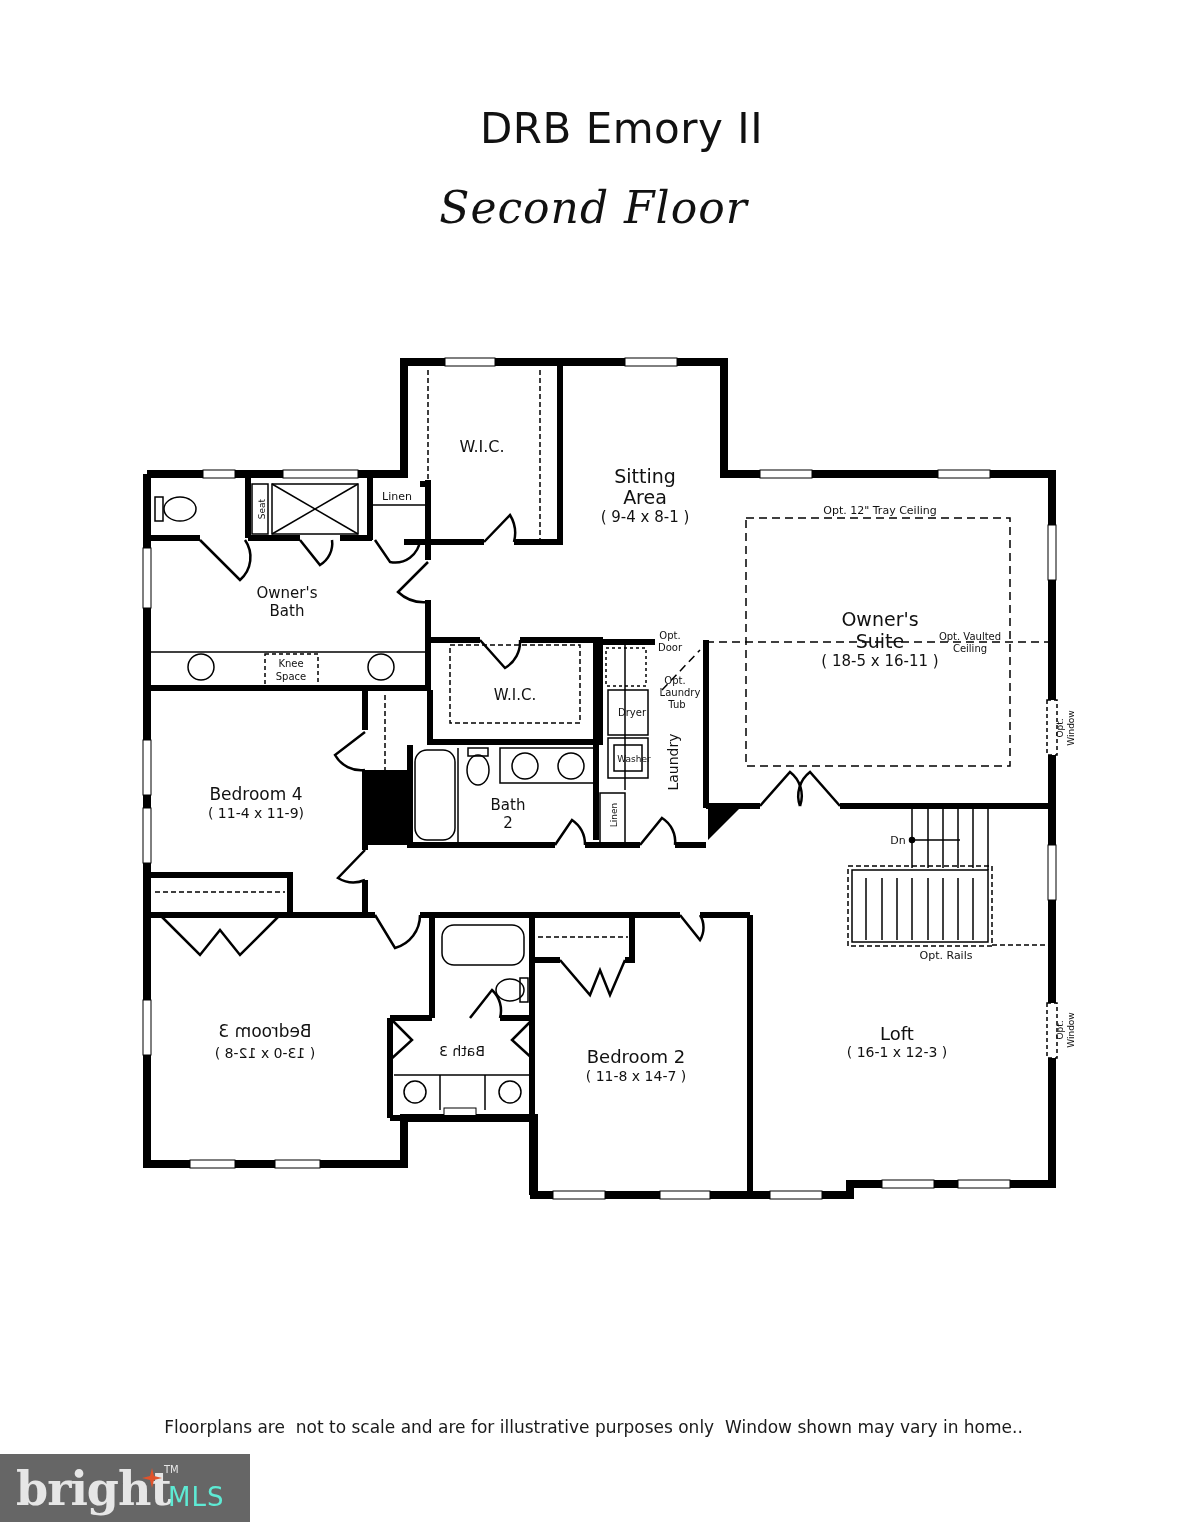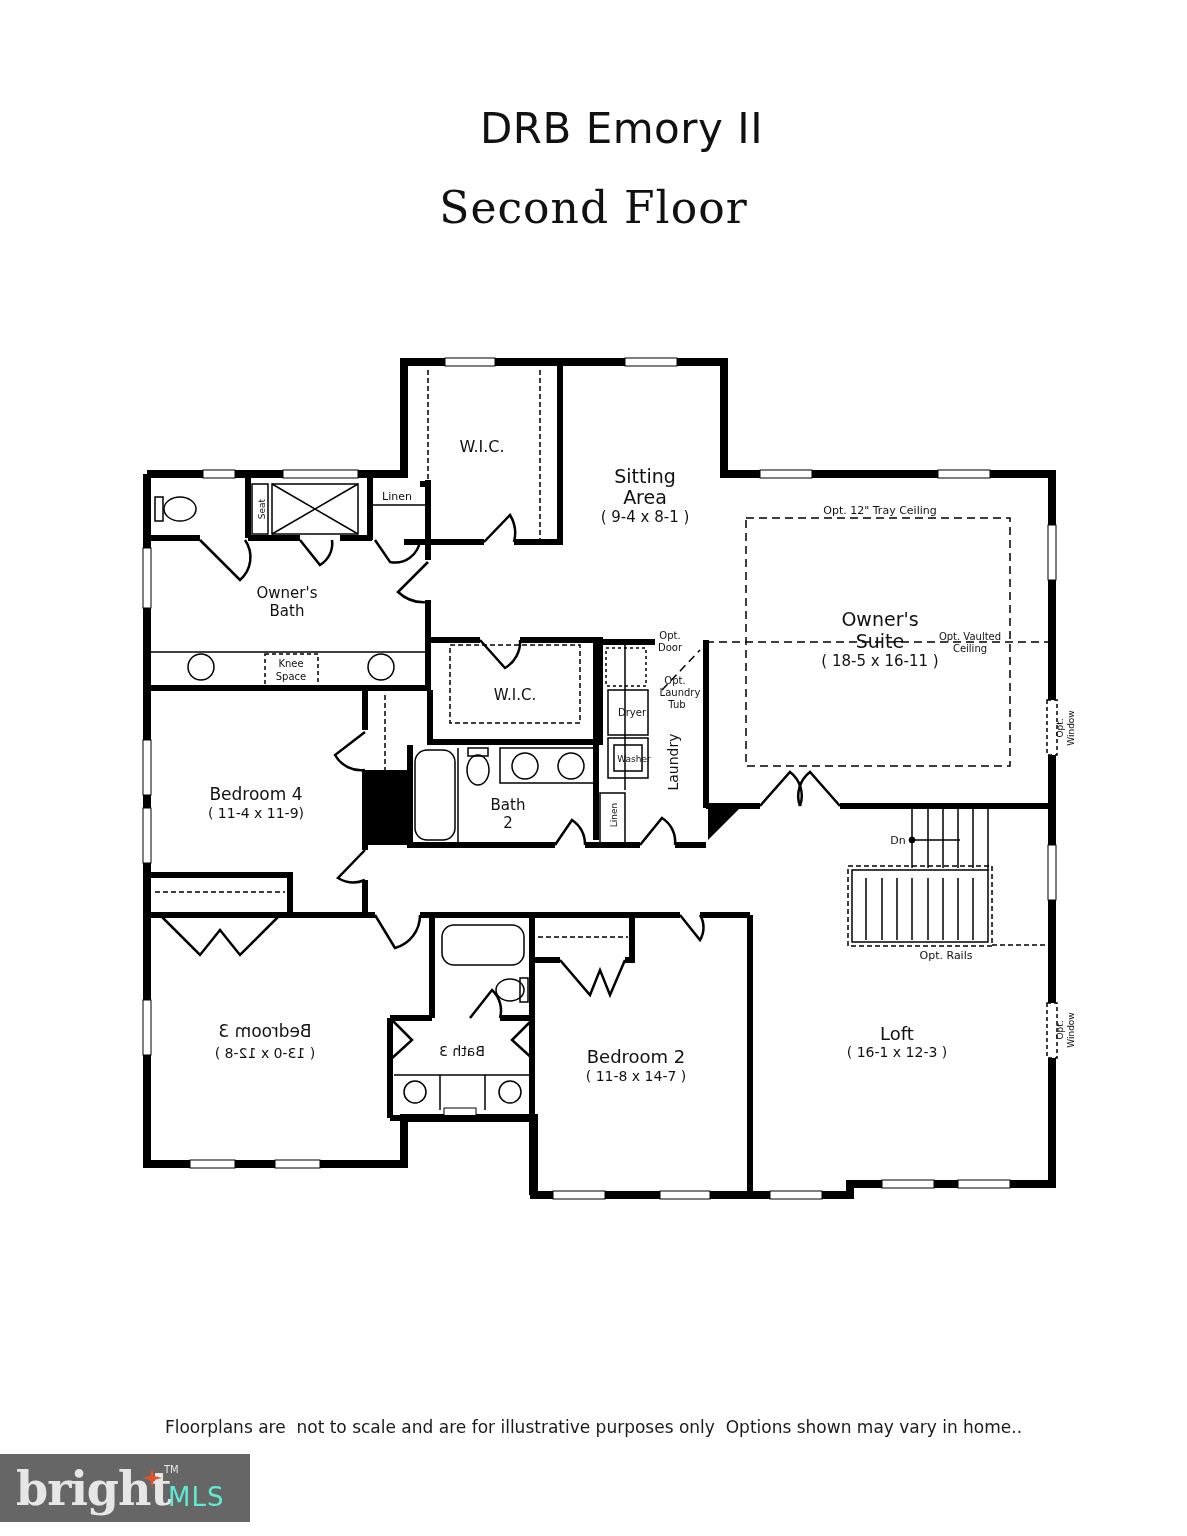--- a/index.html
+++ b/index.html
@@ -1,18 +1,18 @@
 <!DOCTYPE html>
 <html><head>
 <meta charset="utf-8">
 <style>
   html, body { margin: 0; padding: 0; background: #ffffff; }
   body { width: 1187px; height: 1536px; position: relative; overflow: hidden; font-family: "DejaVu Sans", sans-serif; }
   .title { position: absolute; left: 0; width: 1187px; top: 104px; text-align: center; font-family: "DejaVu Sans", sans-serif; font-size: 42px; font-weight: 400; color: #111; letter-spacing: 0.5px; padding-left: 28px; }
-  .subtitle { position: absolute; left: 0; width: 1187px; top: 182px; text-align: center; font-family: "DejaVu Serif", serif; font-size: 44px; color: #111; letter-spacing: 1px; }
+  .subtitle { position: absolute; left: 0; width: 1187px; top: 182px; text-align: center; font-family: "DejaVu Serif", serif; font-style: italic; font-size: 44px; color: #111; letter-spacing: 1px; }
   .plan { position: absolute; left: 0; top: 0; }
   .disclaimer { position: absolute; left: 0; width: 1187px; top: 1417px; text-align: center; font-family: "DejaVu Sans", sans-serif; font-size: 17px; color: #1a1a1a; white-space: pre; }
   .logo { position: absolute; left: 0; top: 1454px; width: 250px; height: 68px; background: #666666; }
   .logo .bright { position: absolute; left: 16px; top: 8px; font-family: "DejaVu Serif", serif; font-weight: bold; font-size: 46px; color: #e6e6e6; letter-spacing: -1px; }
   .logo .mls { position: absolute; left: 168px; top: 28px; font-family: "DejaVu Sans", sans-serif; font-size: 26px; color: #5eead4; letter-spacing: 1px; }
   .logo .tm { position: absolute; left: 164px; top: 10px; font-family: "DejaVu Sans", sans-serif; font-size: 10px; color: #e6e6e6; }
   .logo .star { position: absolute; left: 142px; top: 14px; }
   svg text { font-family: "DejaVu Sans", sans-serif; fill: #111; }
 </style>
 </head>
@@ -257,21 +257,21 @@
     <g transform="translate(462,1050) scale(-1,1)">
       <text x="0" y="6" font-size="14" text-anchor="middle">Bath 3</text>
     </g>
     <text x="636" y="1063" font-size="18" text-anchor="middle">Bedroom 2</text>
     <text x="636" y="1081" font-size="14" text-anchor="middle">( 11-8 x 14-7 )</text>
     <text x="897" y="1040" font-size="18" text-anchor="middle">Loft</text>
     <text x="897" y="1057" font-size="14" text-anchor="middle">( 16-1 x 12-3 )</text>
   </g>
 </svg>
 
-<div class="disclaimer">Floorplans are  not to scale and are for illustrative purposes only  Options shown may vary in home..</div>
+<div class="disclaimer">Floorplans are  not to scale and are for illustrative purposes only  Window shown may vary in home..</div>
 
 <div class="logo">
   <span class="bright">bright</span>
   <svg class="star" width="20" height="20" viewBox="0 0 20 20">
     <path d="M10,0 L12,8 L20,10 L12,12 L10,20 L8,12 L0,10 L8,8 Z" fill="#e0532b"></path>
   </svg>
   <span class="tm">TM</span>
   <span class="mls">MLS</span>
 </div>
 

